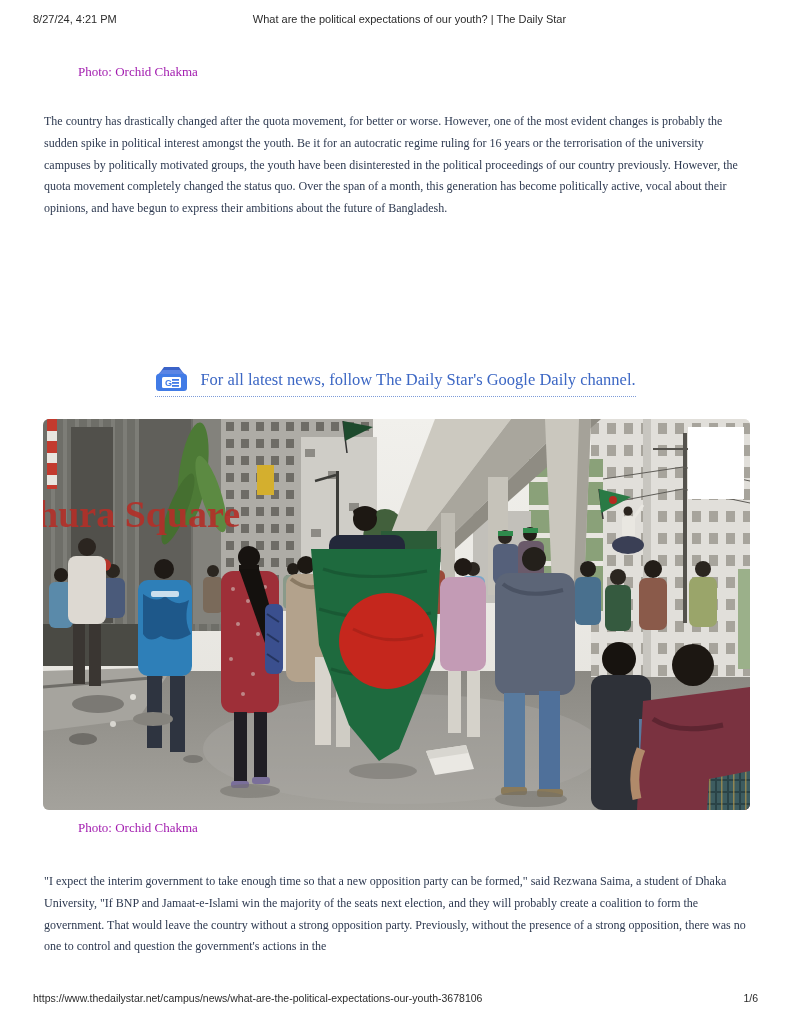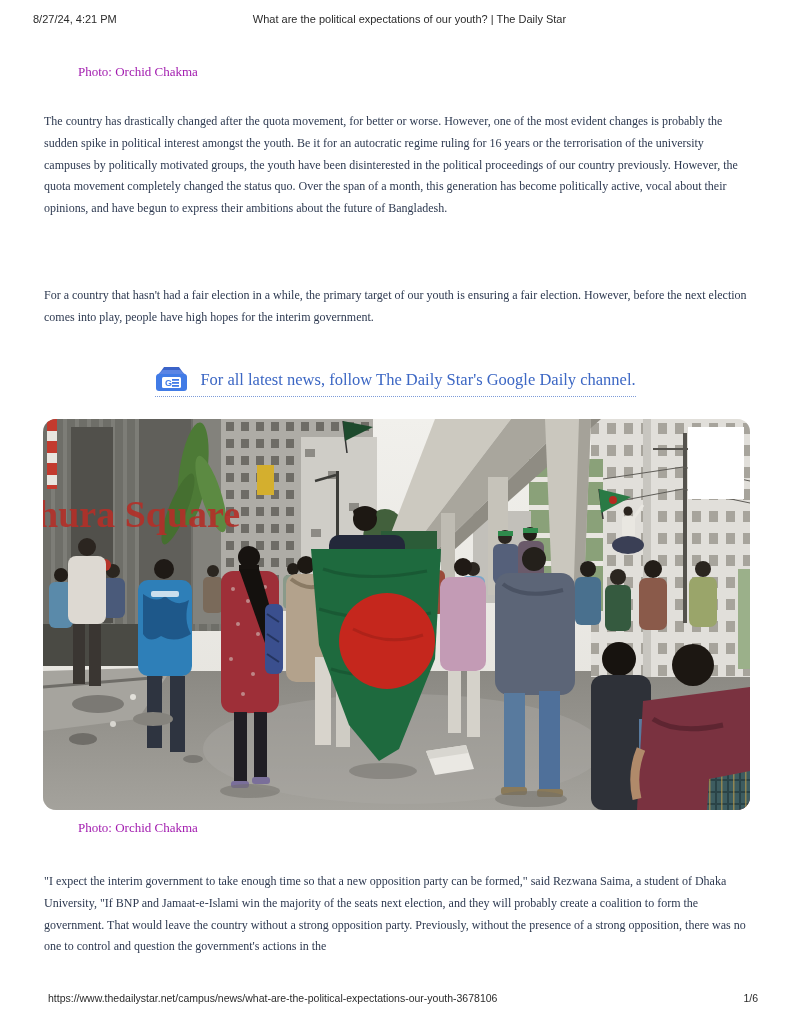--- a/index.html
+++ b/index.html
@@ -4,51 +4,50 @@
 <style>
   html,body{margin:0;padding:0;background:#fff;}
   .page{position:relative;width:791px;height:1024px;background:#ffffff;overflow:hidden;
         font-family:"Liberation Serif","DejaVu Serif",serif;color:#2d3950;}
   .hdr{position:absolute;top:13px;font-family:"Liberation Sans","DejaVu Sans",sans-serif;
        font-size:11px;color:#2b2b2b;white-space:nowrap;}
   .hdr-left{left:33px;}
   .hdr-center{left:0;right:0;text-align:center;padding-left:28px;}
   .ftr{position:absolute;top:992px;font-family:"Liberation Sans","DejaVu Sans",sans-serif;
        font-size:10.5px;color:#2b2b2b;white-space:nowrap;}
-  .ftr-left{left:48px;}
+  .ftr-left{left:33px;}
   .ftr-right{right:33px;}
   .caption{position:absolute;left:36px;font-size:13px;color:#a21caf;margin-left:42px;}
   .cap-top{top:64px;}
   .cap-photo{top:820px;}
   .para{position:absolute;left:44px;width:706px;font-size:12px;line-height:21.8px;
         text-align:left;color:#2d3950;}
   .p1{top:111px;}
   .p2{top:285px;}
   .p3{top:871px;}
   .gnews-row{position:absolute;top:366px;left:0;right:0;display:flex;justify-content:center;}
   .gnews-link{display:inline-flex;align-items:center;gap:12px;text-decoration:none;
         border-bottom:1.5px dotted #7d9bd8;padding-bottom:3px;cursor:pointer;}
   .gnews-text{font-size:16.5px;color:#3c67c4;}
   .gnews-ico{width:33px;height:27px;flex:0 0 auto;}
   .photo-frame{position:absolute;left:43px;top:419px;width:707px;height:391px;
-        border-radius:13px;overflow:hidden;background:#e8e6e2;}
+        border-radius:6px;overflow:hidden;background:#e8e6e2;}
   .photo-frame svg{display:block;}
 </style>
 </head>
 <body>
 
 <div class="page">
 
   <div class="hdr hdr-left">8/27/24, 4:21 PM</div>
   <div class="hdr hdr-center">What are the political expectations of our youth? | The Daily Star</div>
 
   <div class="caption cap-top">Photo: Orchid Chakma</div>
 
   <div class="para p1">The country has drastically changed after the quota movement, for better or worse. However, one of the most evident changes is probably the sudden spike in political interest amongst the youth. Be it for an autocratic regime ruling for 16 years or the terrorisation of the university campuses by politically motivated groups, the youth have been disinterested in the political proceedings of our country previously. However, the quota movement completely changed the status quo. Over the span of a month, this generation has become politically active, vocal about their opinions, and have begun to express their ambitions about the future of Bangladesh.</div>
-  <div class="para p2">For a country that hasn't had a fair election in a while, the primary target of our youth is ensuring a fair election. However, before the next election comes into play, people have high hopes for the interim government.</div>
 
   <div class="gnews-row">
     <a class="gnews-link">
       <span class="gnews-ico">
         <svg viewBox="0 0 33 27" width="33" height="27">
           <polygon points="4,8 9,1 24,1 29,8" fill="#3b63c8"></polygon>
           <polygon points="2,9 8,4 25,4 31,9" fill="#5b85e4"></polygon>
           <rect x="1" y="8" width="31" height="17" rx="3" fill="#417be6"></rect>
           <rect x="7" y="11" width="19" height="11" rx="1.5" fill="#ffffff"></rect>
           <text x="10" y="20" font-size="9" font-weight="bold" fill="#417be6" font-family="Liberation Sans, sans-serif">G</text>

